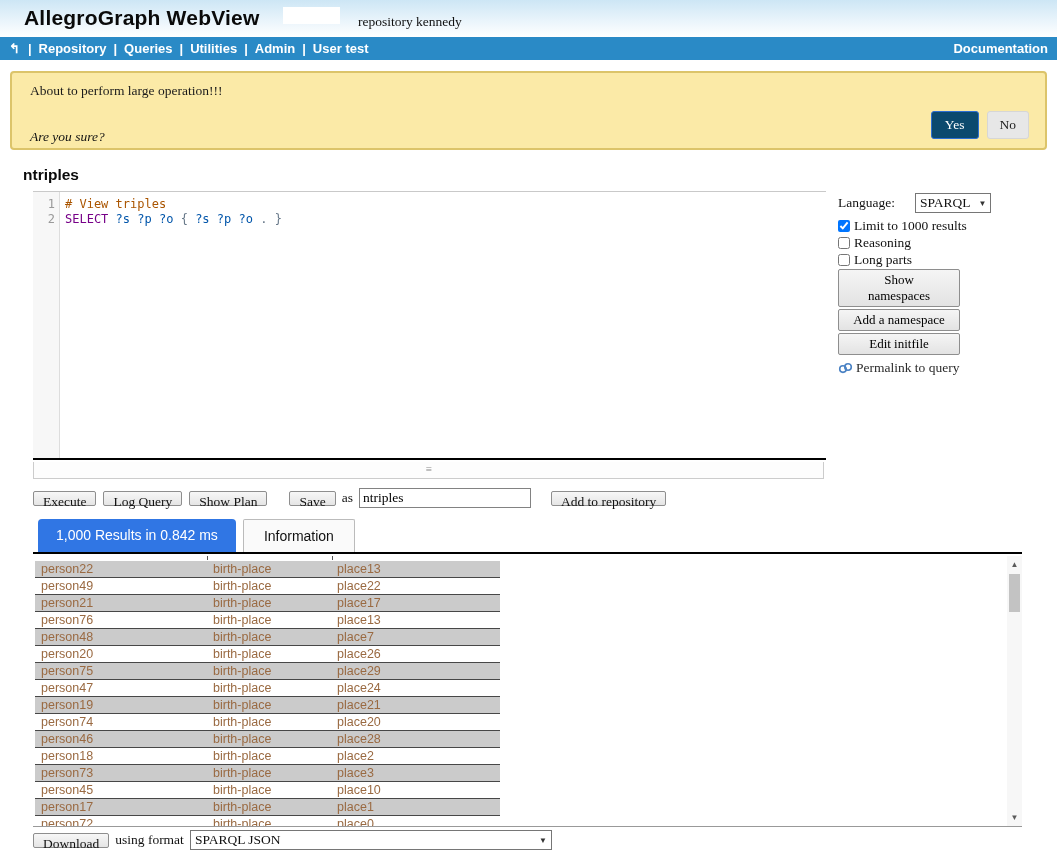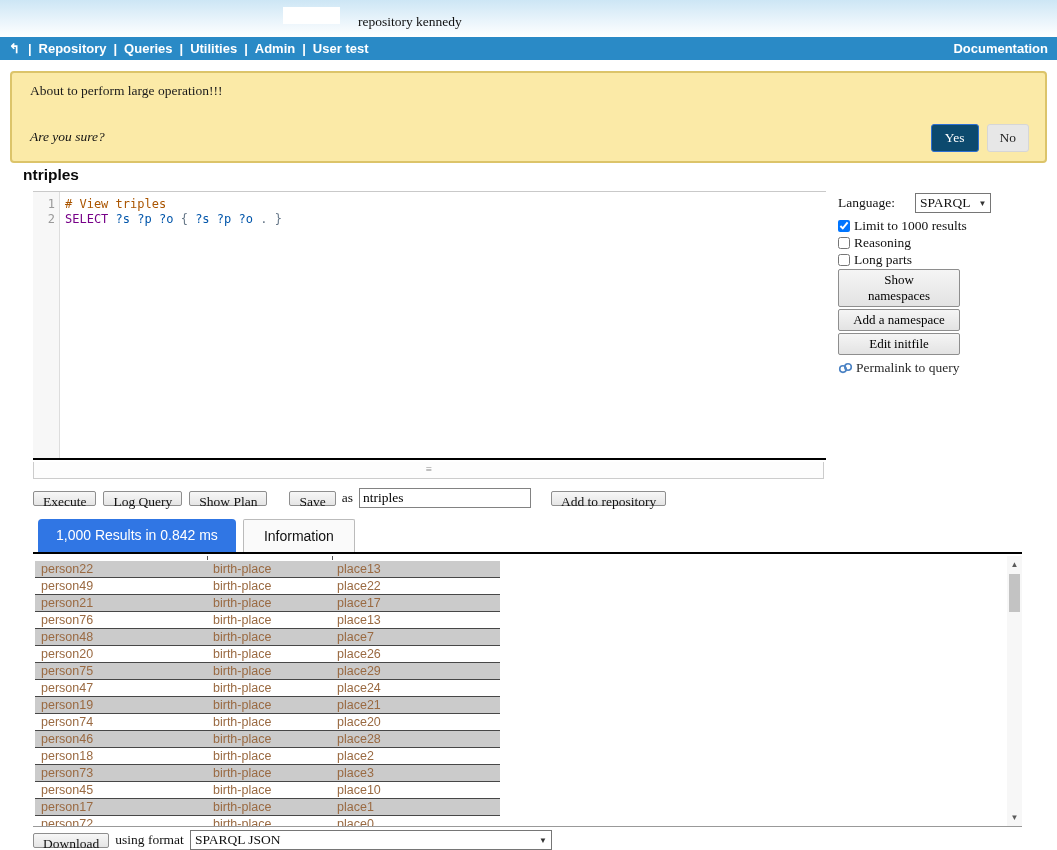--- a/index.html
+++ b/index.html
@@ -17,21 +17,21 @@
   
   .nav { position:absolute; top:37px; left:0; width:1057px; height:23px; background:#2a8ac6;
     display:flex; align-items:center; justify-content:space-between; padding:0 9px;
     font-family:"Liberation Sans",sans-serif; font-weight:bold; font-size:13px; color:#fff; }
   .nav-left { display:flex; align-items:center; gap:7px; }
   .nav-item { cursor:pointer; }
   .nav-sep { font-weight:bold; }
   .back-icon { font-size:13px; margin-right:1px; }
 
   
-  .alert { position:absolute; top:71px; left:10px; width:1037px; height:92px;
+  .alert { position:absolute; top:71px; left:10px; width:1037px; height:79px;
     background:#fbeaa7; border:2px solid #dcc46a; border-radius:4px; }
   .alert-msg { position:absolute; left:18px; top:10px; color:#1a1a1a; }
   .alert-q { position:absolute; left:18px; top:56px; font-style:italic; }
   .alert-btns { position:absolute; right:16px; bottom:9px; display:flex; gap:8px; }
   .btn-yes { background:#0c4a6e; color:#fff; border:1px solid #2d6fd2; border-radius:3px;
     font-family:"Liberation Serif",serif; font-size:13.5px; padding:5px 13px; cursor:pointer; }
   .btn-no { background:#e7e7e7; color:#222; border:1px solid #d6d6d6; border-radius:3px;
     font-family:"Liberation Serif",serif; font-size:13.5px; padding:5px 12px; cursor:pointer; }
 
   
@@ -111,20 +111,21 @@
 
   
   .download-bar { position:absolute; left:33px; top:830px; display:flex; align-items:center; }
   .fmt-label { margin:0 6px; }
   .fmt-select { width:362px; height:20px; justify-content:space-between; margin-left:0; }
 </style>
 </head>
 <body>
 
 <div class="header">
+  <span class="app-title">AllegroGraph WebView</span>
   <input class="blank-field" style="">
   <span class="repo-label">repository kennedy</span>
 </div>
 
 <div class="nav">
   <div class="nav-left">
     <span class="back-icon">↰</span>
     <span class="nav-sep">|</span>
     <span class="nav-item">Repository</span>
     <span class="nav-sep">|</span>

